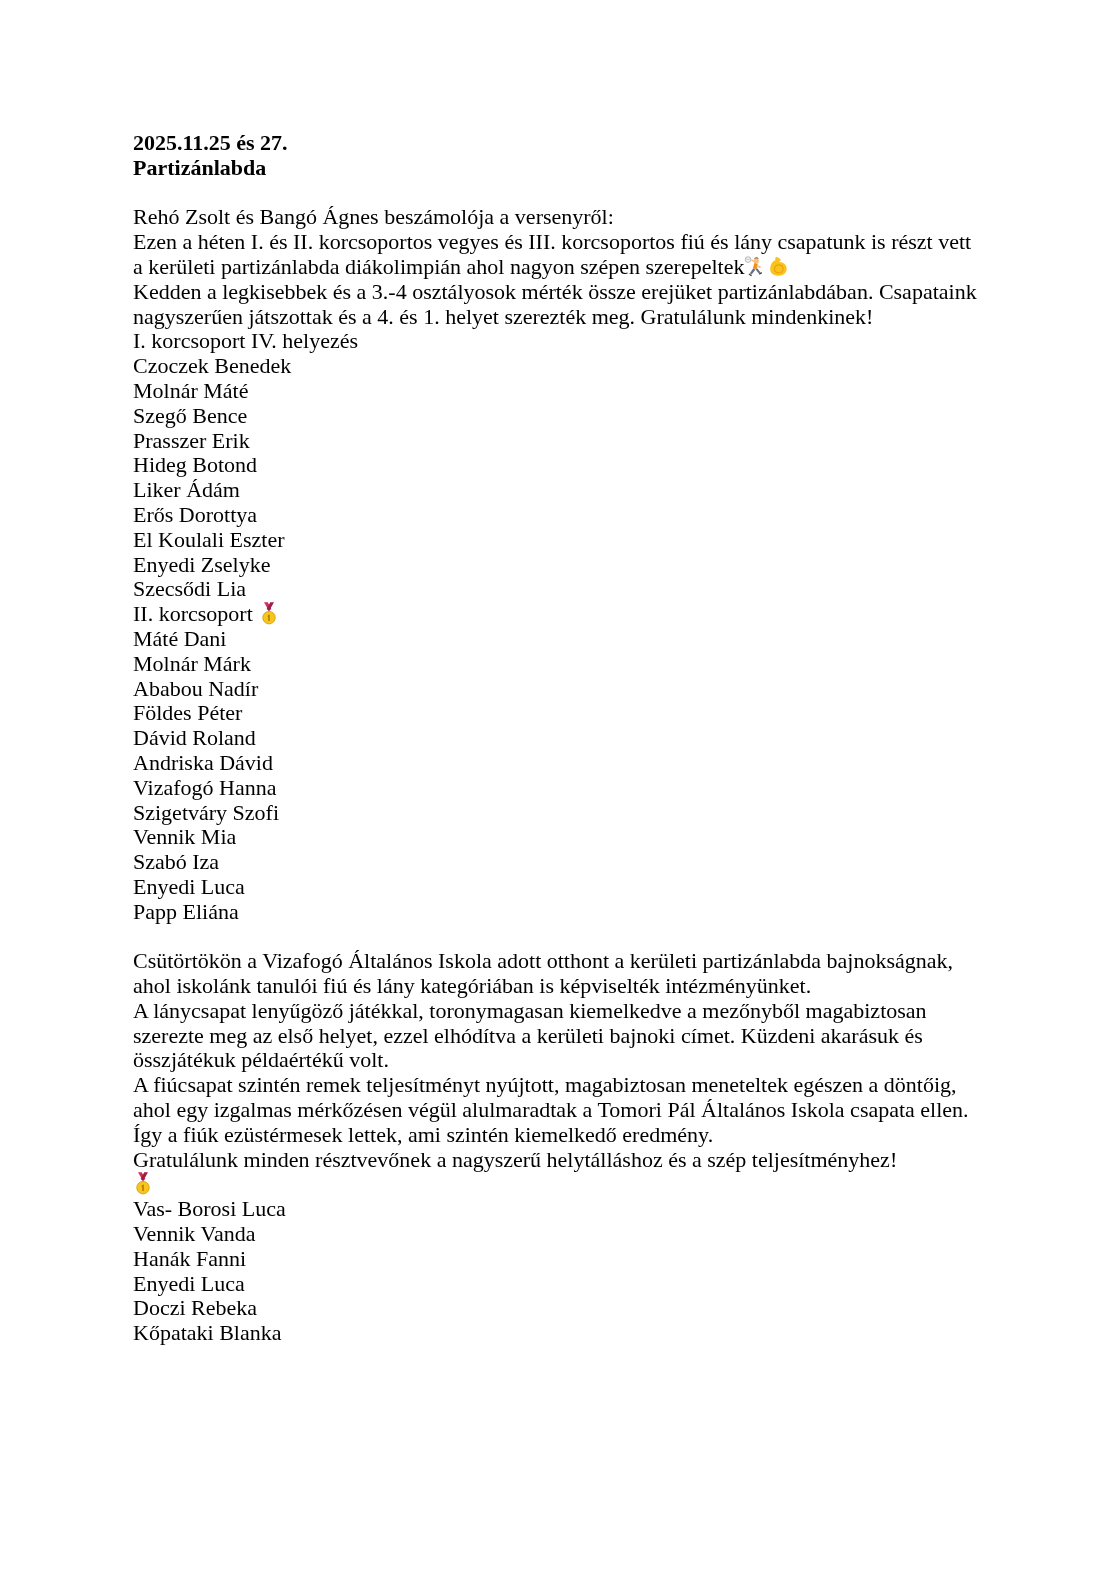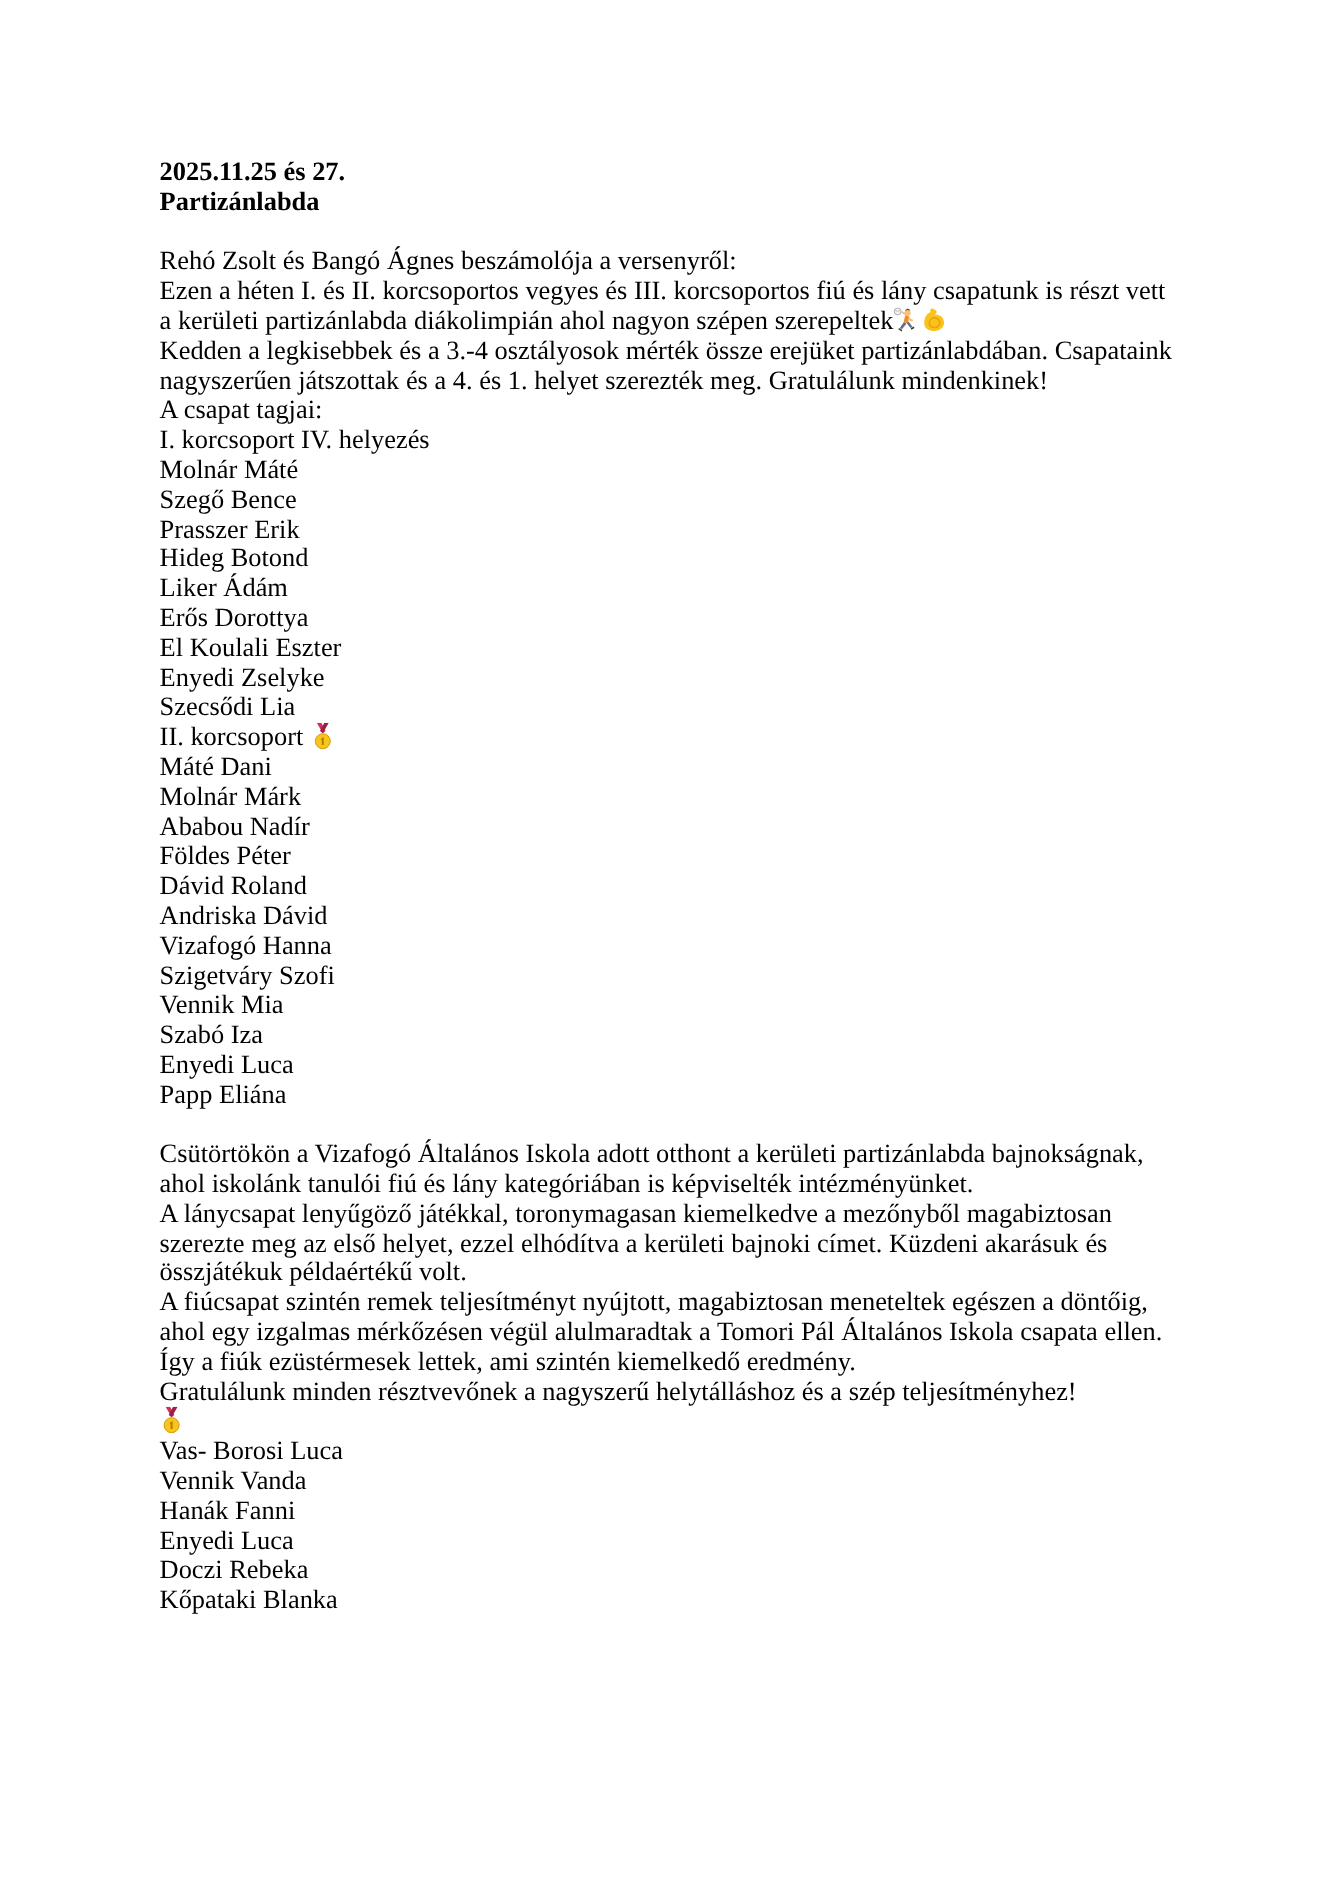--- a/index.html
+++ b/index.html
@@ -68,24 +68,24 @@
   <p>Rehó Zsolt és Bangó Ágnes beszámolója a versenyről:</p>
 
   <p><span>Ezen a héten I. és II. korcsoportos vegyes és III. korcsoportos fiú és lány csapatunk is részt vett a kerületi partizánlabda diákolimpián ahol nagyon szépen szerepeltek</span><span class="icon"><svg width="22" height="22">
           <use href="#sym-handball"></use>
         </svg></span><span class="icon"><svg width="22" height="22">
           <use href="#sym-biceps"></use>
         </svg></span></p>
 
   <p>Kedden a legkisebbek és a 3.-4 osztályosok mérték össze erejüket partizánlabdában. Csapataink nagyszerűen játszottak és a 4. és 1. helyet szerezték meg. Gratulálunk mindenkinek!</p>
 
-  <div class="line">A csapat tagjai:</div>
   <div class="line">I. korcsoport IV. helyezés</div>
 
   <div>
+      <div class="line">Czoczek Benedek</div>
       <div class="line">Molnár Máté</div>
       <div class="line">Szegő Bence</div>
       <div class="line">Prasszer Erik</div>
       <div class="line">Hideg Botond</div>
       <div class="line">Liker Ádám</div>
       <div class="line">Erős Dorottya</div>
       <div class="line">El Koulali Eszter</div>
       <div class="line">Enyedi Zselyke</div>
       <div class="line">Szecsődi Lia</div>
     </div>

